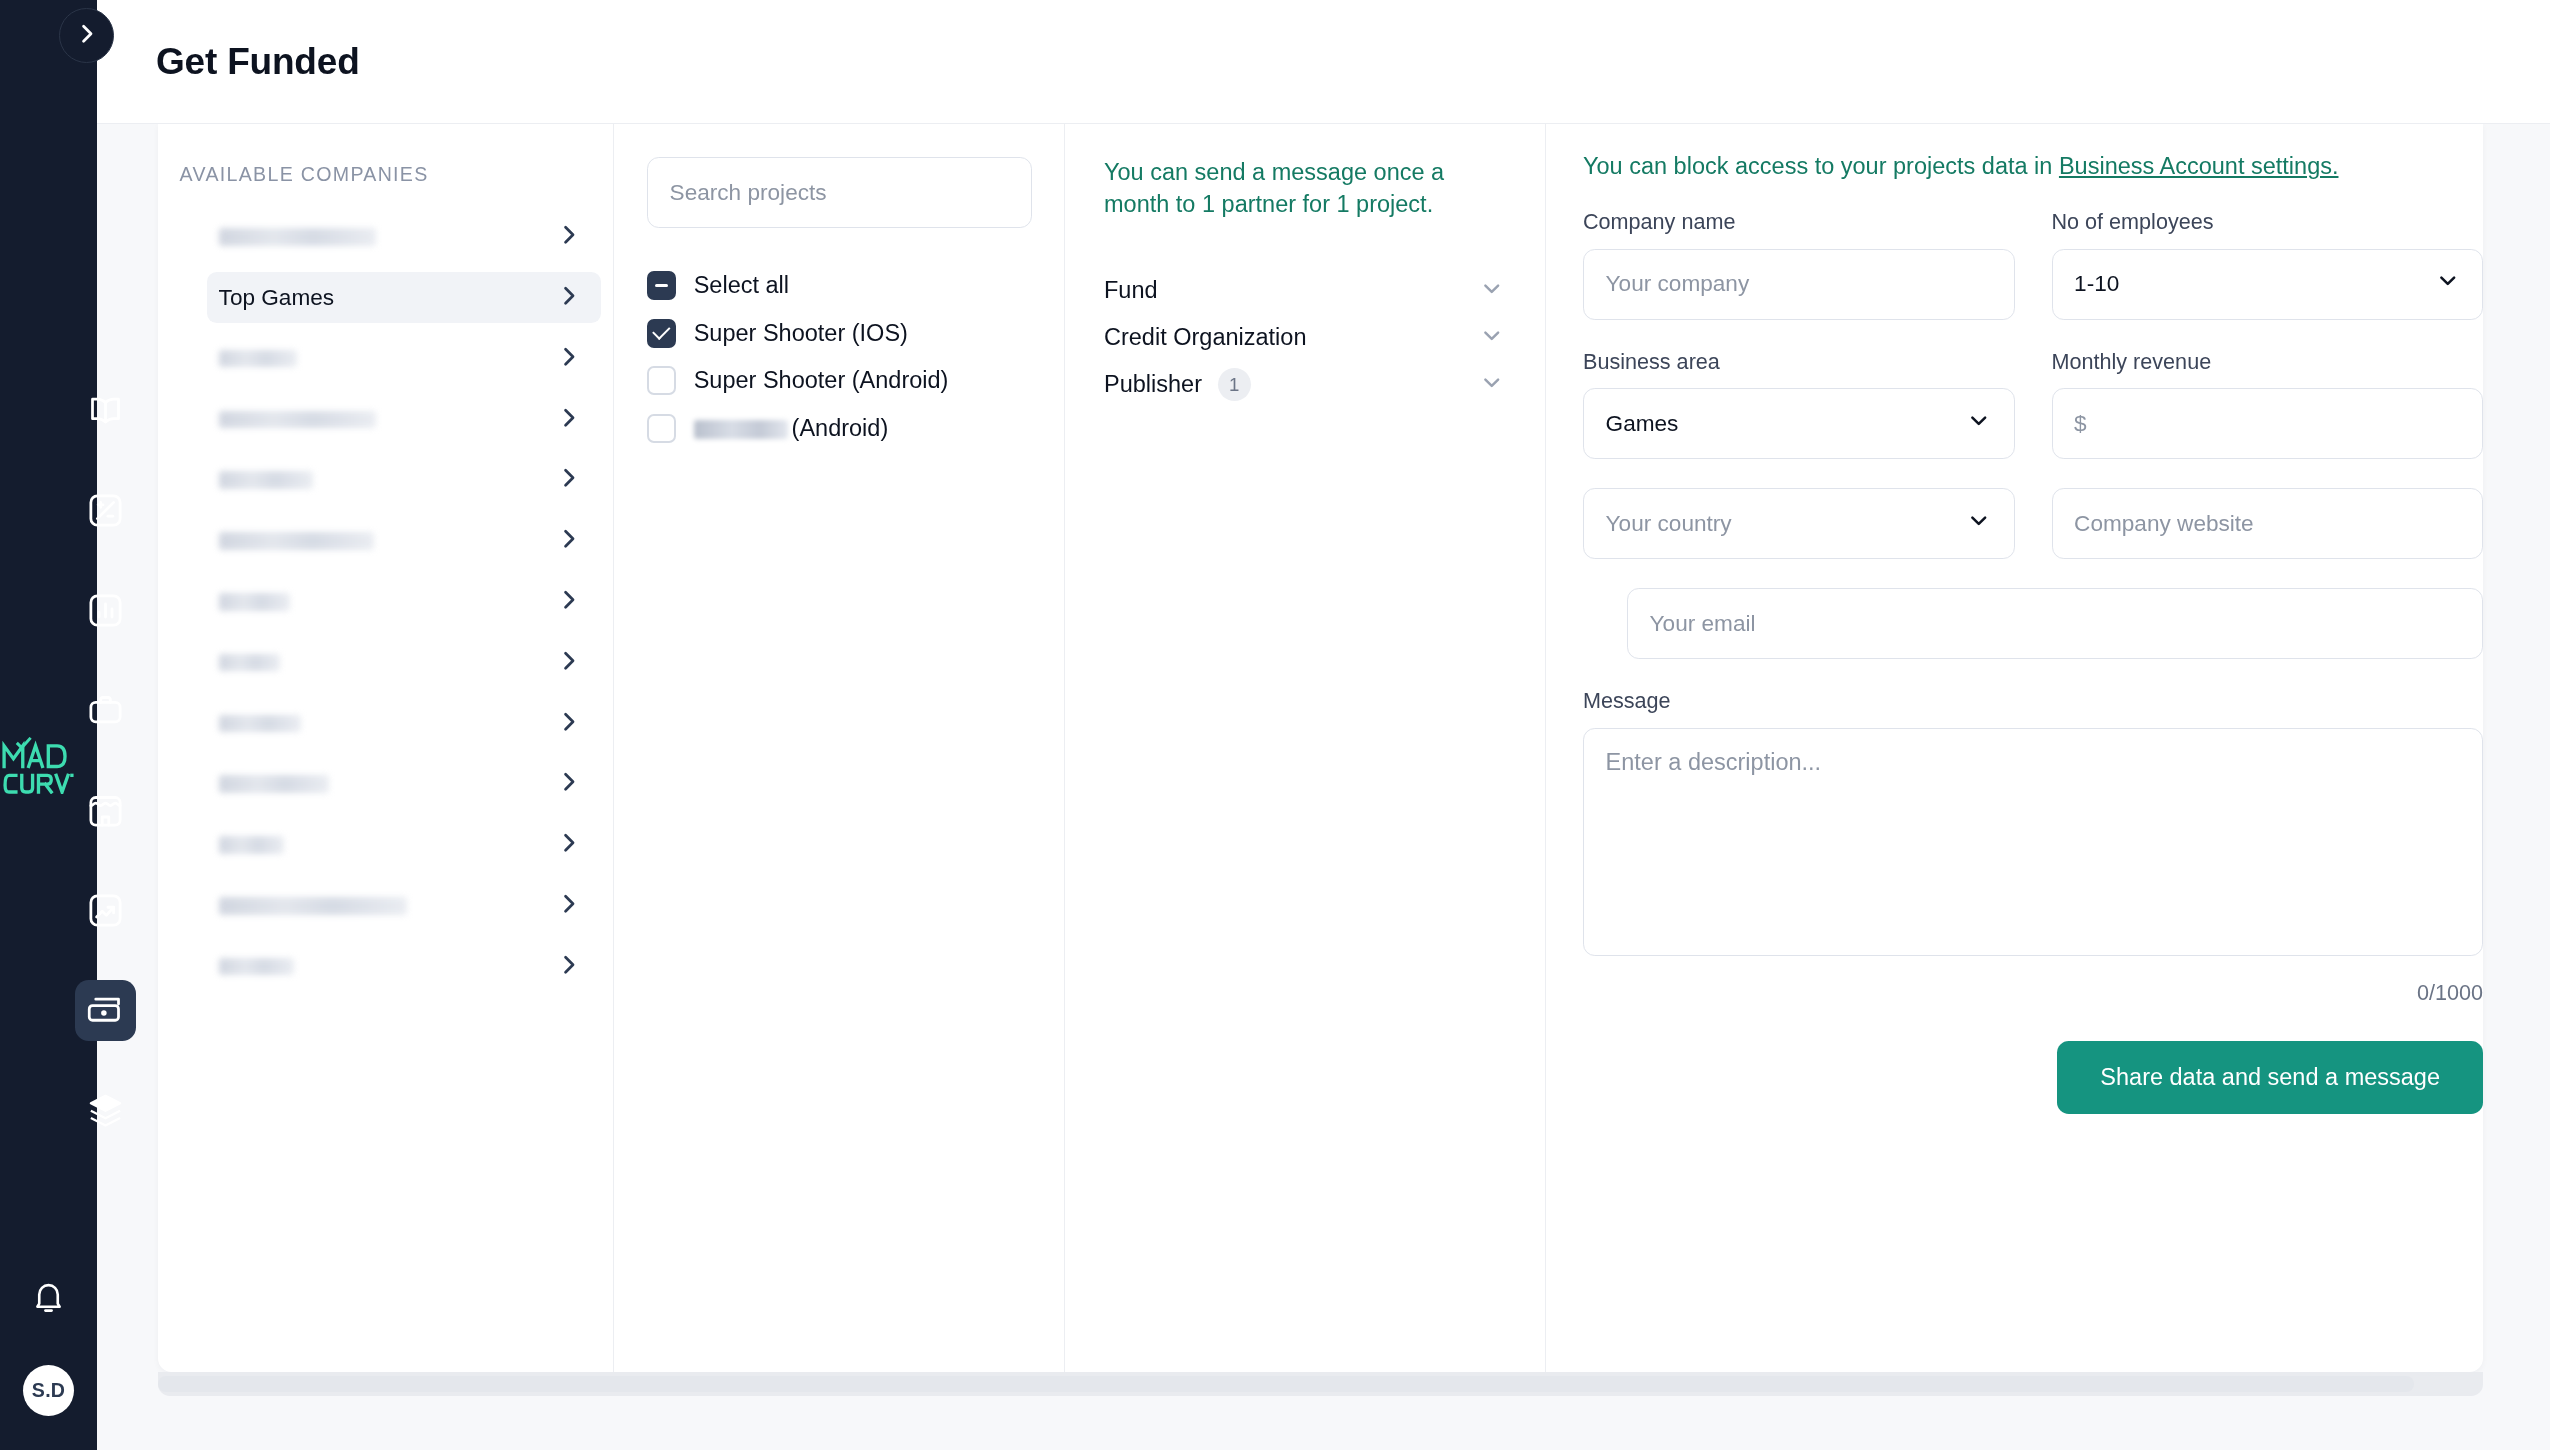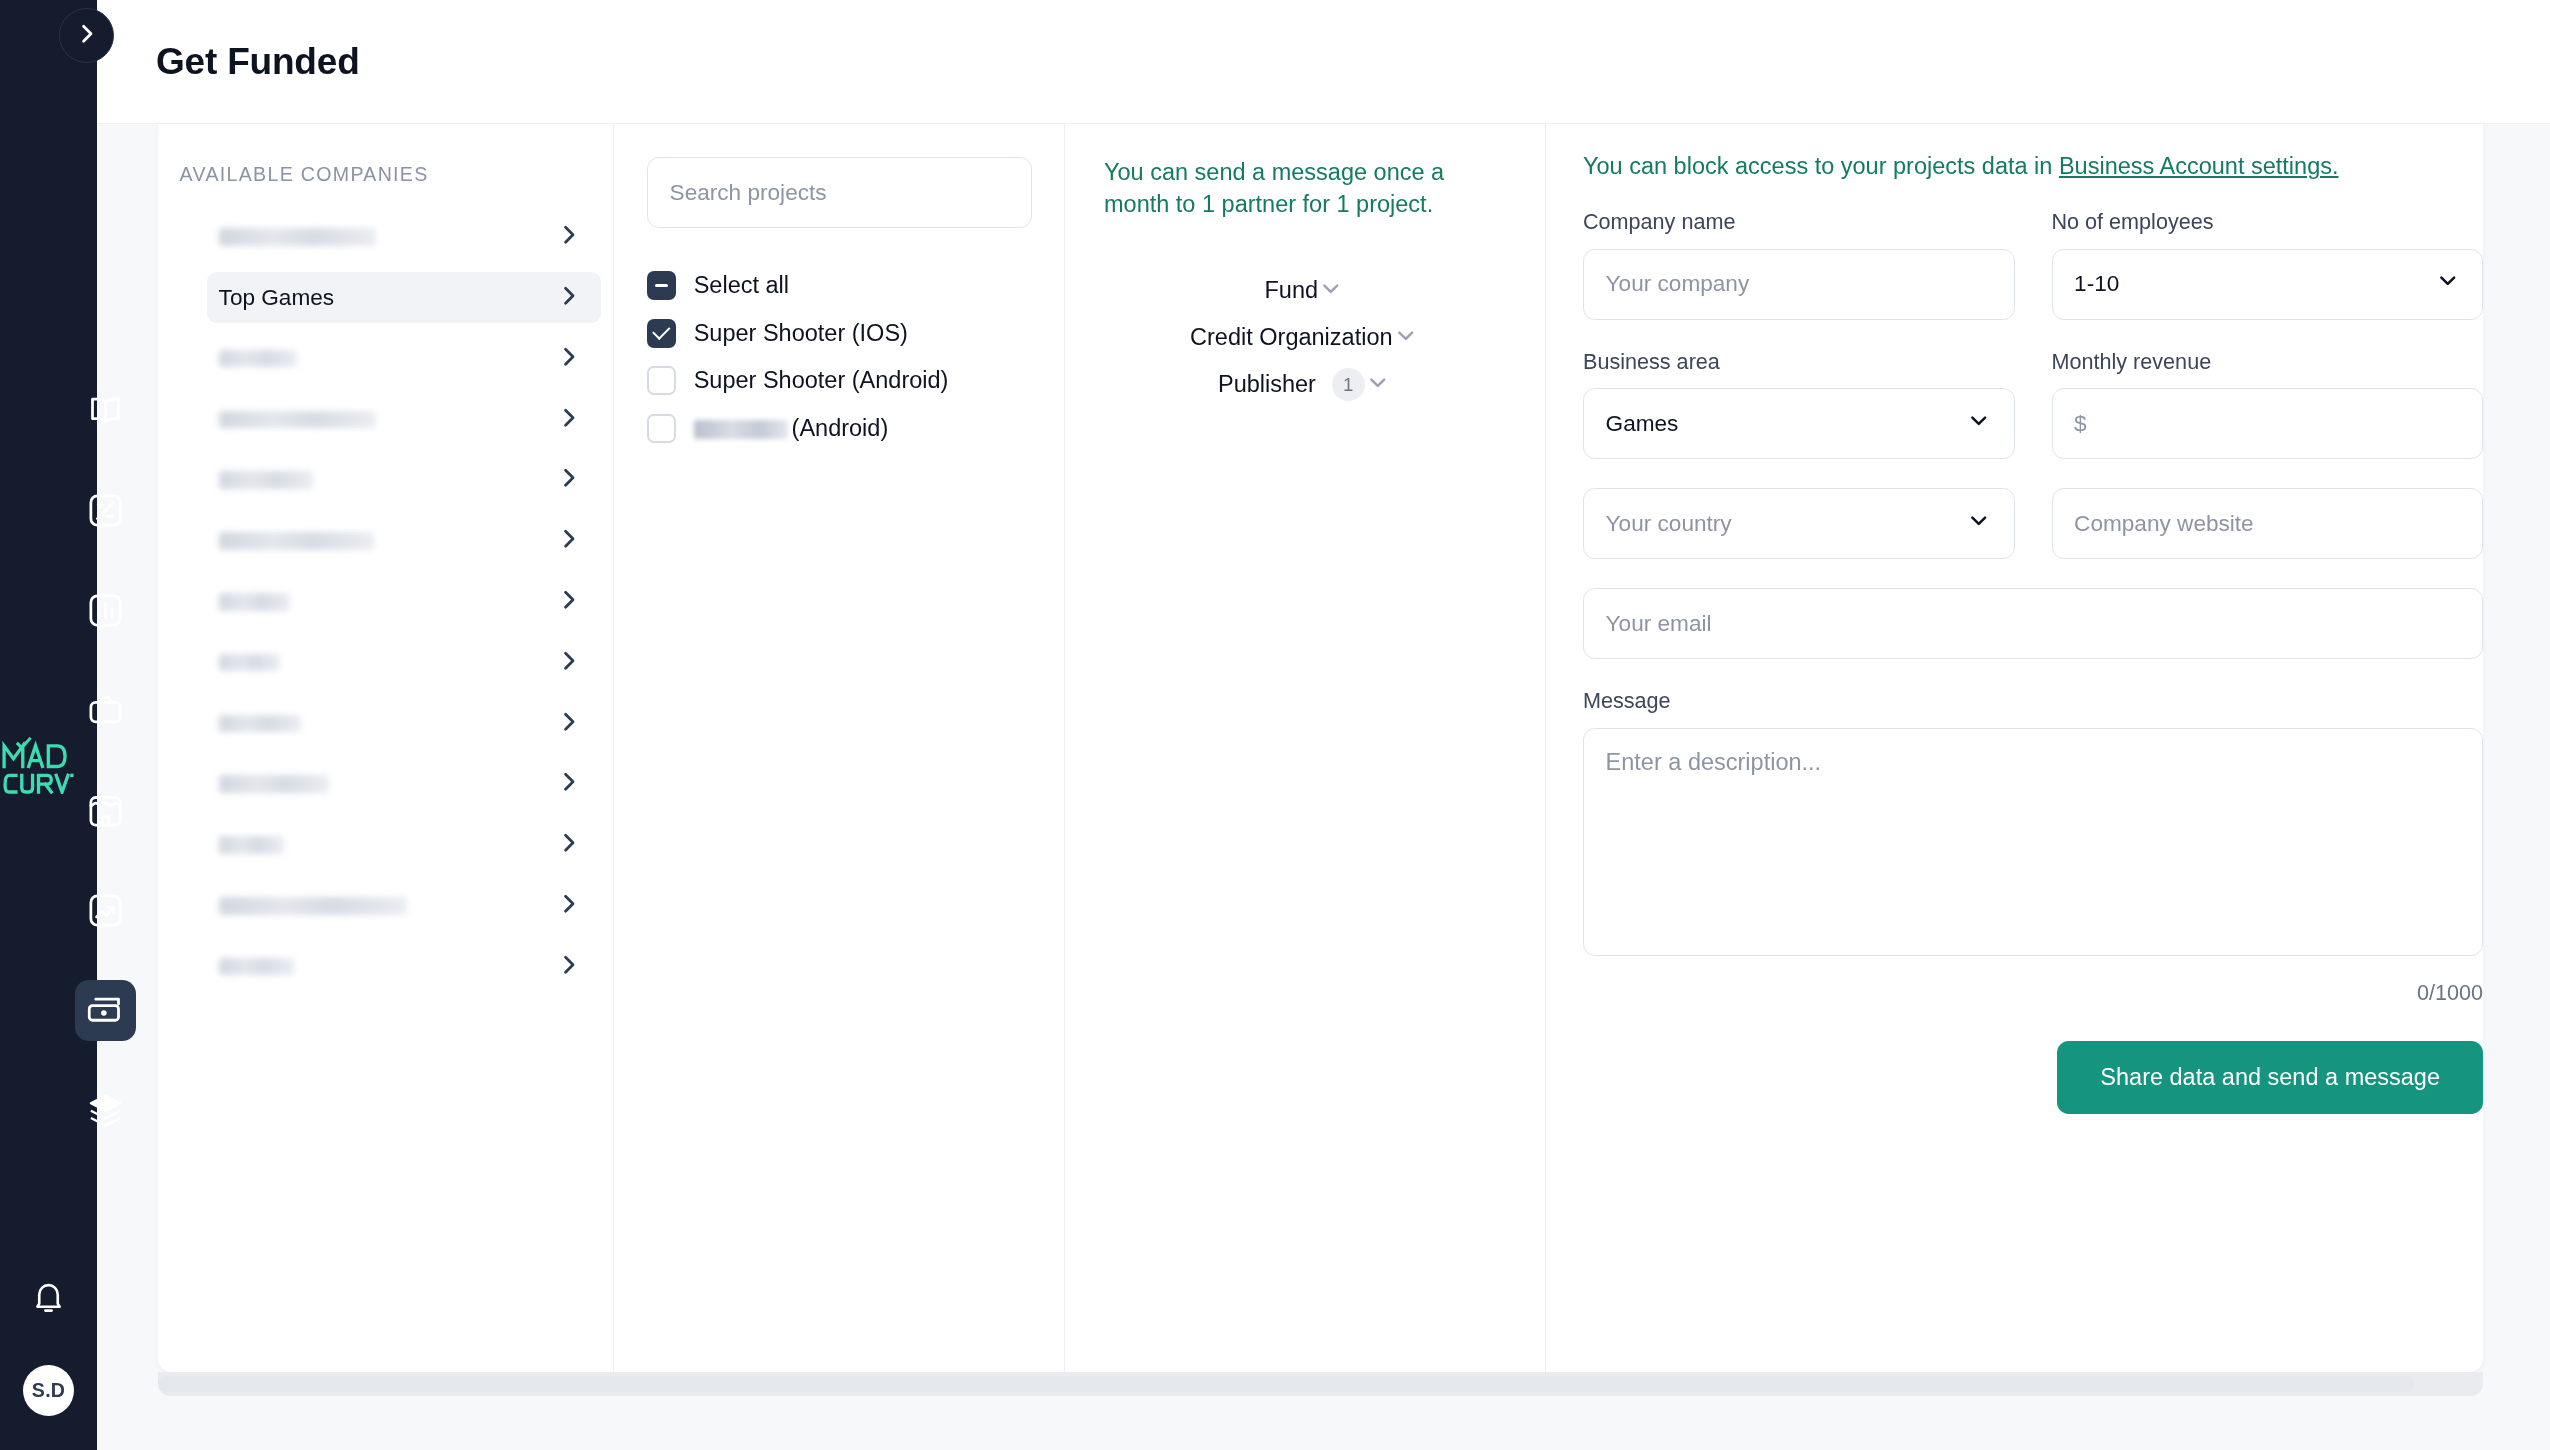--- a/index.html
+++ b/index.html
@@ -162,39 +162,39 @@
     filter: blur(2.9px); color: transparent; margin-right: 3.9px;
   }
 
   
   .col-partners { width: 481px; padding: 33px 35px 0 39px; }
   .notice-green {
     font-size: 23.5px; color: #147a63; line-height: 1.35; font-weight: 400;
   }
   .partner-list { margin-top: 47px; }
   .partner-row {
-    display: flex; align-items: center; justify-content: center;
+    display: flex; align-items: center; justify-content: space-between;
     height: 47px; cursor: pointer; padding-right: 5.9px;
   }
   .partner-left { display: flex; align-items: center; gap: 15.7px; }
   .partner-name { font-size: 23.5px; color: #0d1320; }
   .badge {
     min-width: 33px; height: 33px; padding: 0 8.8px;
     border-radius: 16.7px; background: #eceef2; color: #6b7486;
     font-size: 18.6px; display: flex; align-items: center; justify-content: center;
   }
 
   
   .col-form { width: 938px; padding: 29px 0 0 37px; position: relative; }
   .form-notice { font-size: 23.5px; color: #147a63; }
   .form-notice a { color: #147a63; text-decoration: underline; cursor: pointer; }
 
   .grid2 { display: flex; gap: 37px; margin-top: 29px; }
   .fld { width: 432px; }
-  .fld.wide { width: 1044px; }
+  .fld.wide { width: 1044px; margin-left: 44px; }
   .fld-label { font-size: 21.6px; color: #3c4559; margin-bottom: 13.7px; }
   .input, .select {
     width: 100%; height: 71px;
     border: 1px solid #dfe3eb; border-radius: 11.8px;
     background: #fff; display: flex; align-items: center;
     padding: 0 21.6px; font-size: 22.6px; color: #0d1320;
   }
   .input input {
     border: none; outline: none; width: 100%;
     font-size: 22.6px; font-family: "Liberation Sans", sans-serif;

